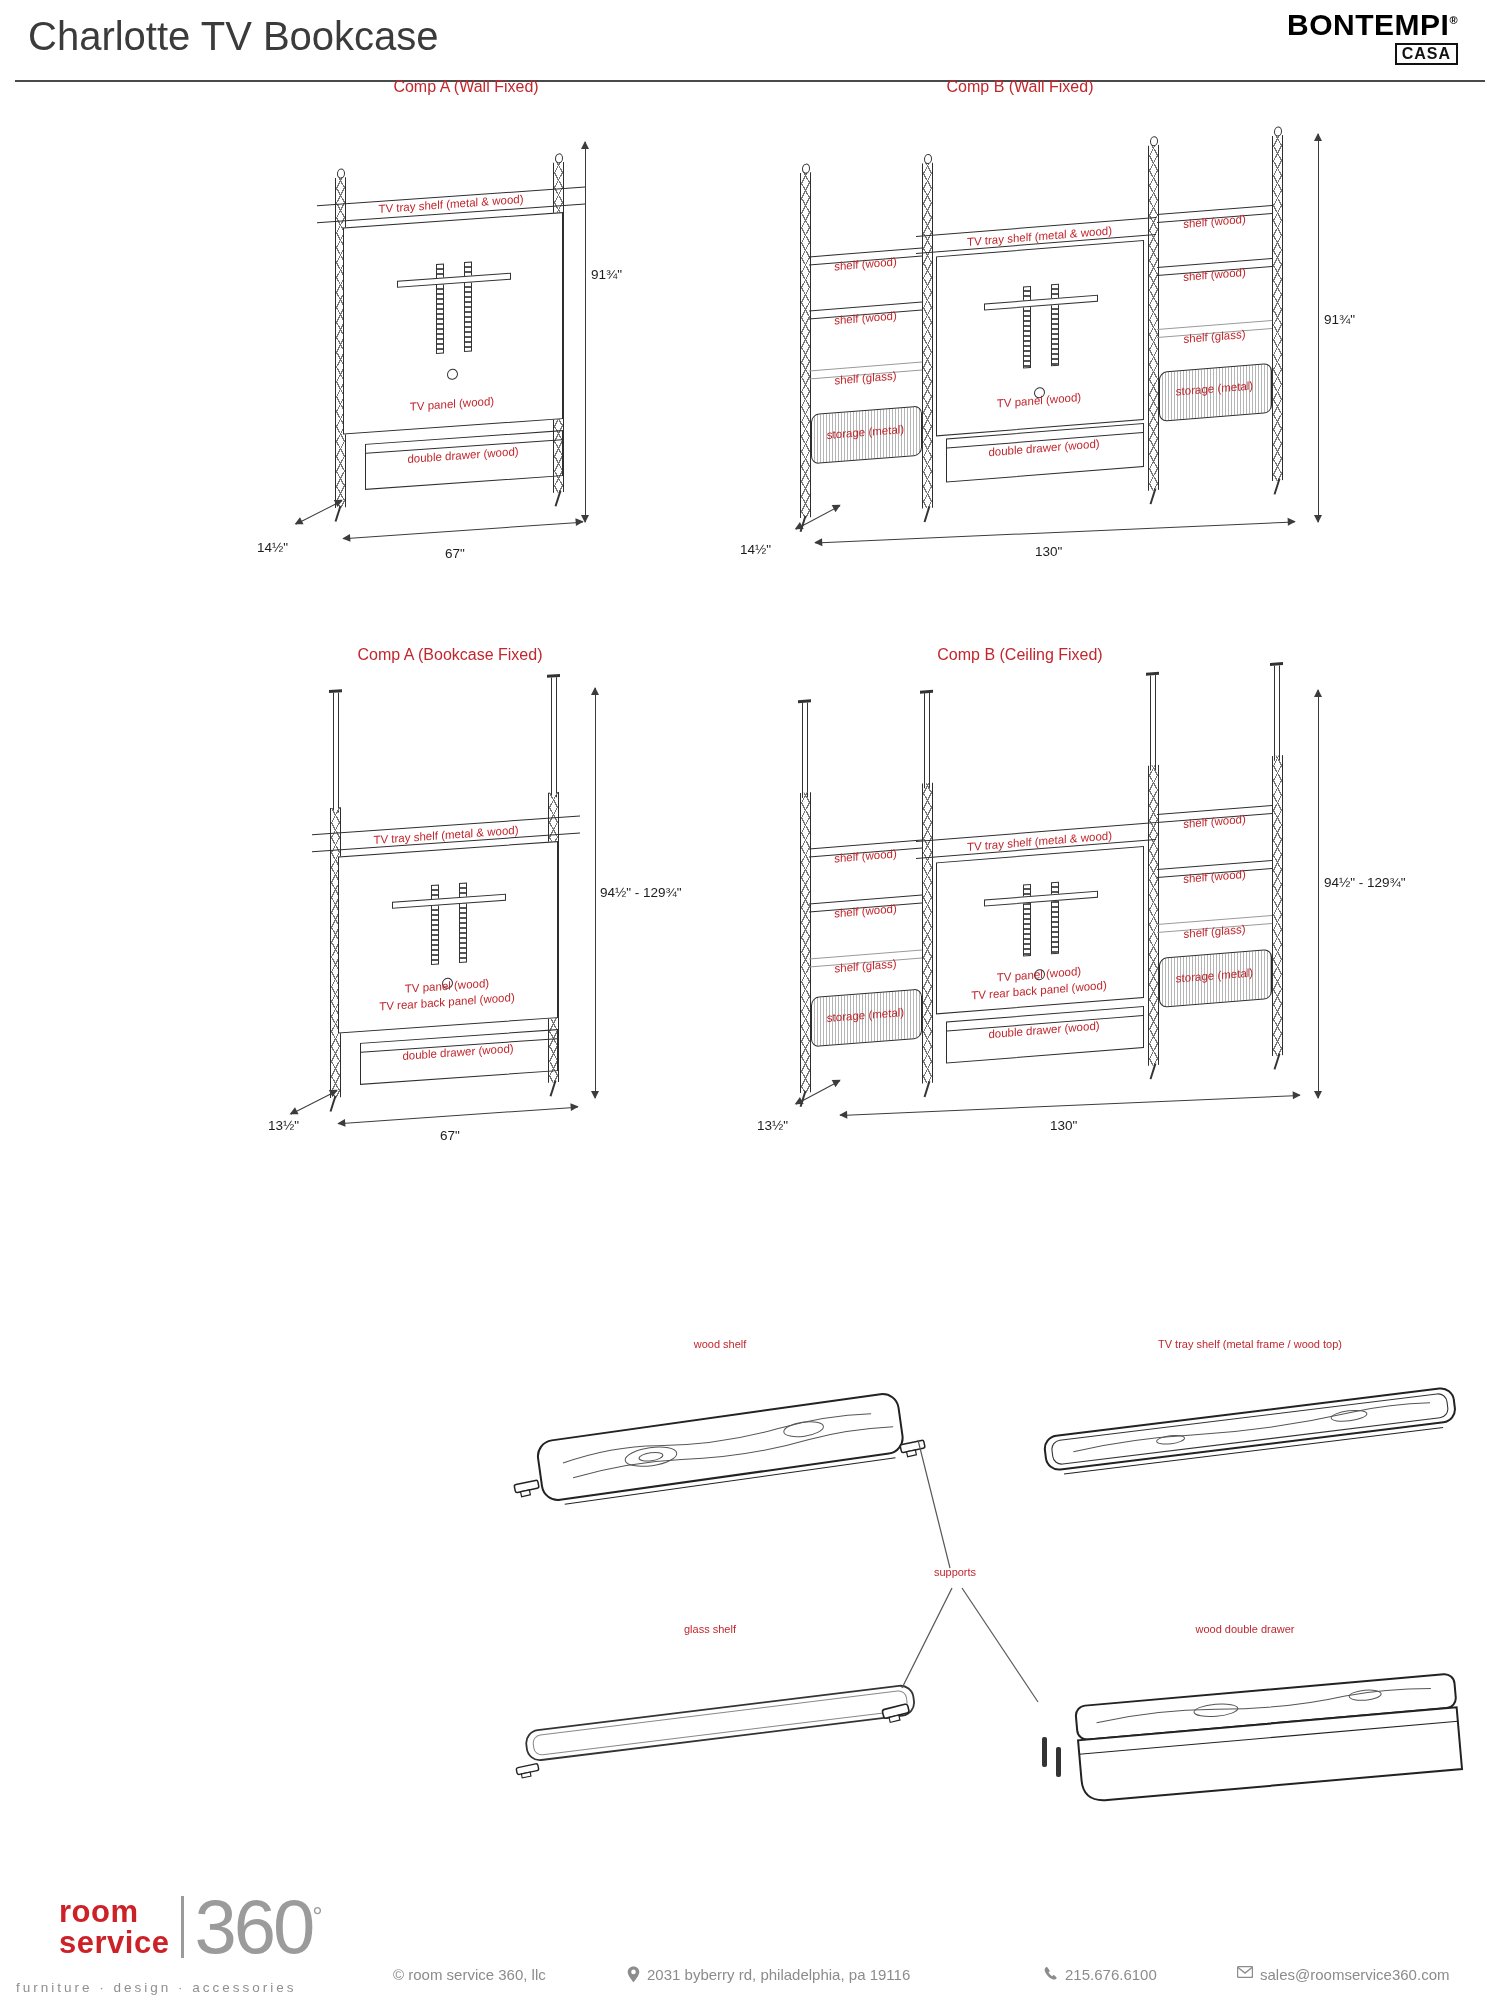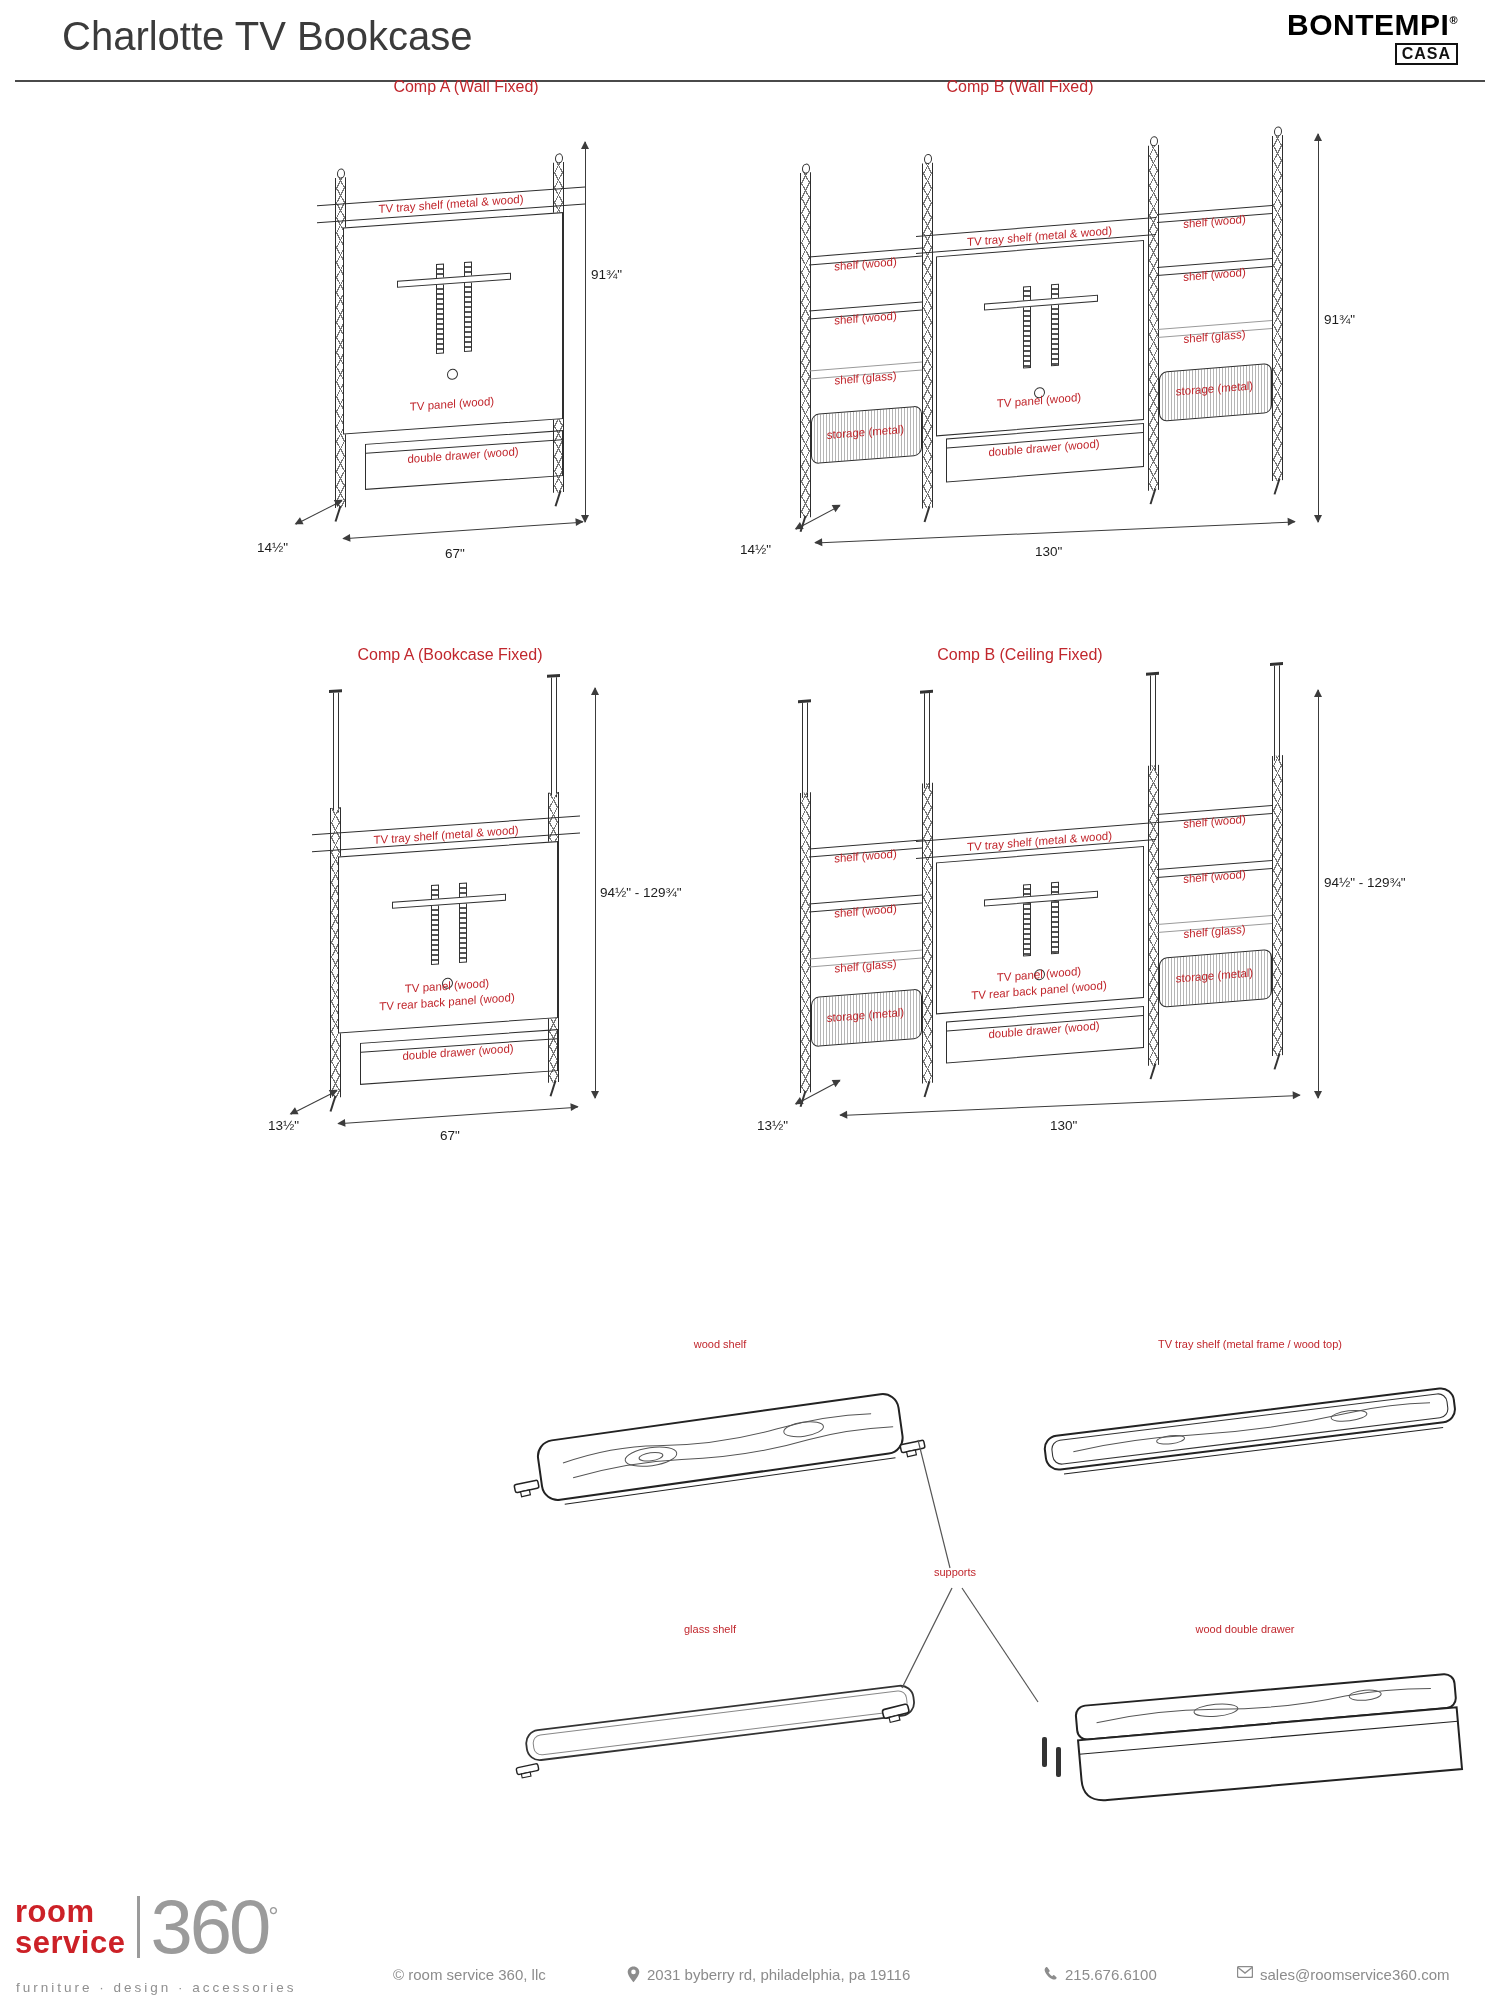--- a/index.html
+++ b/index.html
@@ -2,21 +2,21 @@
 <html style="--label-red: #c1272d; --line-dark: #2e2e2e; --footer-gray: #8c8c8c; --logo-red: #cc2127; --logo-gray: #9b9b9b;"><head>
 <meta charset="utf-8">
 <style>
   :root{
     --label-red:#c1272d; --line-dark:#2e2e2e; --footer-gray:#8c8c8c; --logo-red:#cc2127; --logo-gray:#9b9b9b;
   }
   html,body{margin:0;padding:0;background:#fff;}
   .page{position:relative;width:1500px;height:2000px;background:#fff;overflow:hidden;
         font-family:"Liberation Sans",sans-serif;color:#222;}
   
-  .page-title{position:absolute;left:28px;top:14px;font-size:40px;font-weight:400;color:#3b3b3b;margin-left:34px;}
+  .page-title{position:absolute;left:28px;top:14px;font-size:40px;font-weight:400;color:#3b3b3b;}
   .brand{position:absolute;right:42px;top:10px;display:flex;flex-direction:column;align-items:flex-end;}
   .brand-word{font-size:30px;font-weight:800;letter-spacing:.5px;color:#000;line-height:1;}
   .brand-word sup{font-size:11px;font-weight:700;}
   .brand-casa{margin-top:3px;border:2.5px solid #111;padding:0 5px;font-size:16px;font-weight:700;letter-spacing:1px;color:#111;}
   .hrule{position:absolute;left:15px;right:15px;top:80px;border-top:2px solid #4a4a4a;}
   
   .diagram{position:absolute;}
   .diag-title{position:absolute;top:6px;text-align:center;font-size:16px;color:var(--label-red);white-space:nowrap;}
   .art{position:absolute;}
   .post{position:absolute;width:9px;border-left:1.3px solid var(--line-dark);border-right:1.3px solid var(--line-dark);
@@ -47,21 +47,21 @@
   .hdim{position:absolute;height:1.3px;background:#3c3c3c;}
   .hdim::before,.hdim::after{content:"";position:absolute;top:-3.6px;border-top:4px solid transparent;border-bottom:4px solid transparent;}
   .hdim::before{left:-1px;border-right:8px solid #3c3c3c;}
   .hdim::after{right:-1px;border-left:8px solid #3c3c3c;}
   
   .component{position:absolute;}
   .clabel{position:absolute;font-size:11px;color:var(--label-red);white-space:nowrap;}
   .csvg{position:absolute;left:0;}
   
   .rs-logo{position:absolute;left:15px;top:1893px;display:flex;align-items:center;}
-  .rs-words{display:flex;flex-direction:column;color:var(--logo-red);font-weight:700;font-size:31px;line-height:1.02;letter-spacing:.5px;}
+  .rs-words{display:flex;flex-direction:column;color:var(--logo-red);font-weight:700;font-size:31px;line-height:1.02;letter-spacing:.5px;margin-left:44px;}
   .rs-bar{width:3px;height:62px;background:var(--logo-gray);margin:0 10px 0 12px;}
   .rs-360{font-size:76px;color:var(--logo-gray);font-weight:400;letter-spacing:-3px;line-height:.9;}
   .rs-deg{font-size:26px;vertical-align:28px;letter-spacing:0;}
   .tagline{position:absolute;left:16px;top:1980px;font-size:13.5px;color:#8f8f8f;letter-spacing:3px;}
   .contact{position:absolute;top:1966px;display:flex;align-items:flex-start;gap:7px;color:var(--footer-gray);font-size:15px;}
   .contact svg{display:block;}
 </style>
 </head>
 <body>
 

